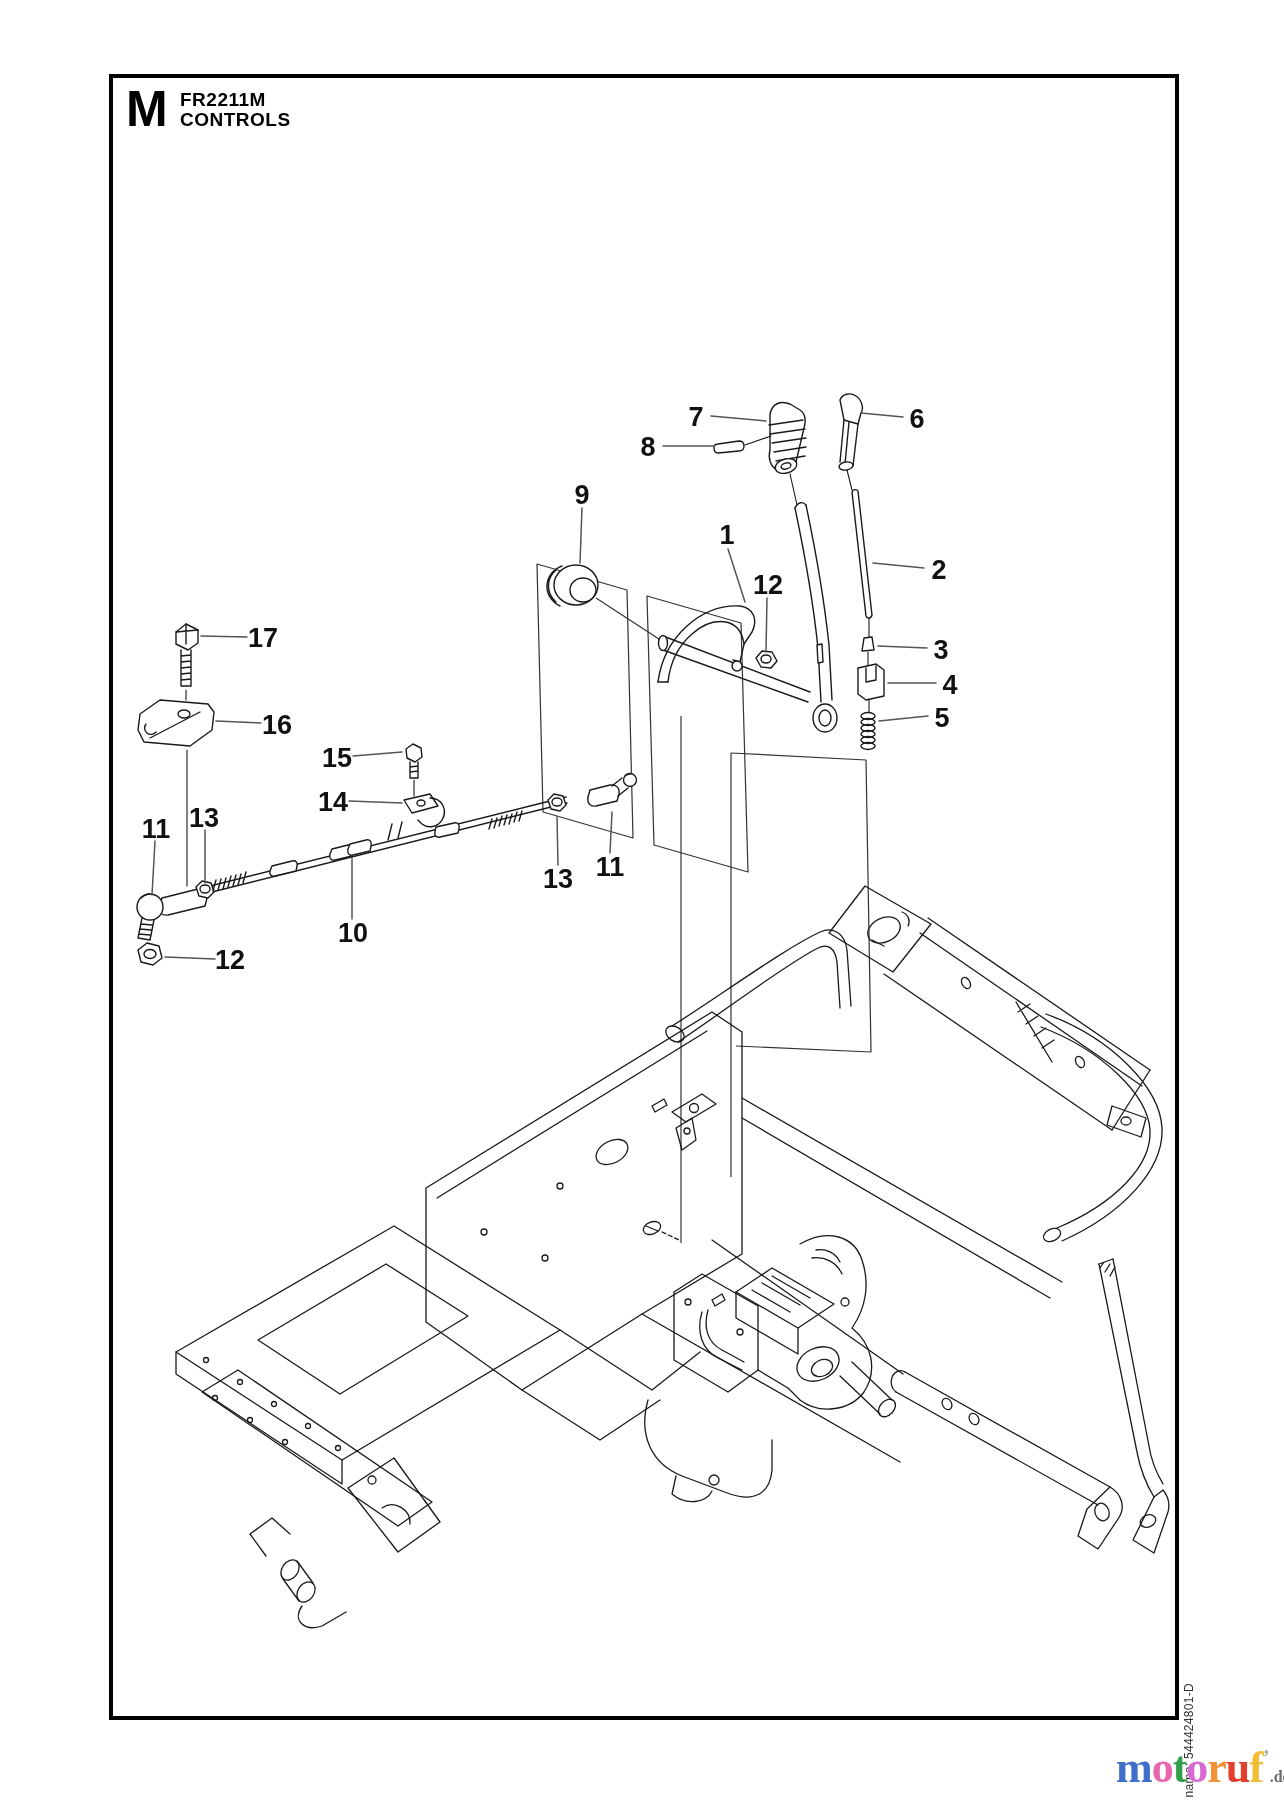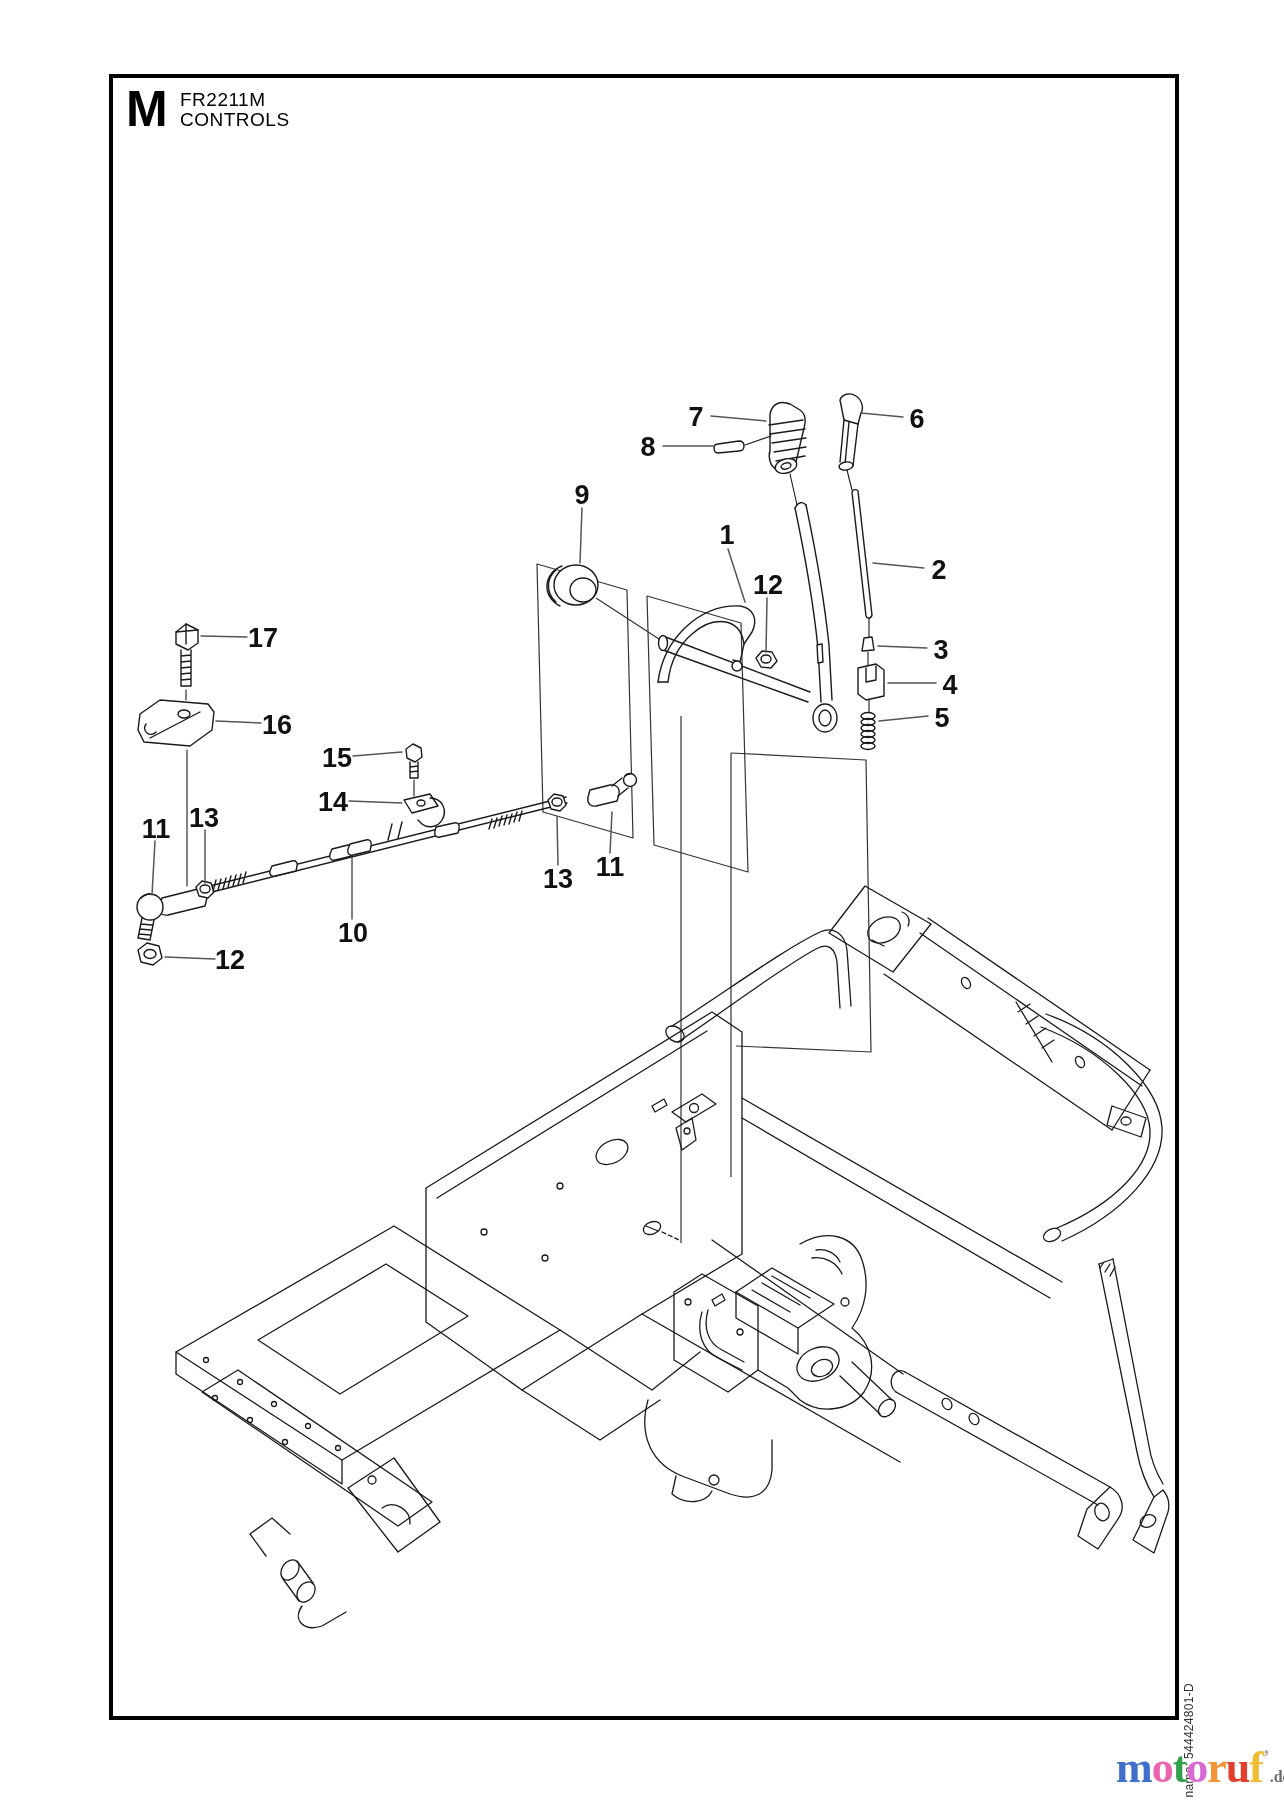--- a/index.html
+++ b/index.html
@@ -1,21 +1,21 @@
 <!DOCTYPE html>
 <html><head>
 <meta charset="utf-8">
 <style>
   html,body{margin:0;padding:0;background:#ffffff;}
   body{width:1284px;height:1800px;position:relative;font-family:"Liberation Sans",sans-serif;}
   .page{position:absolute;left:0;top:0;width:1284px;height:1800px;background:#fff;}
   svg{position:absolute;left:0;top:0;}
   .hdr{position:absolute;color:#000;}
   .hdr-letter{left:126px;top:84px;font-size:50px;font-weight:bold;line-height:1;}
-  .hdr-block{left:180px;top:90px;font-size:19px;font-weight:normal;line-height:20px;letter-spacing:.5px;}
+  .hdr-block{left:180px;top:90px;font-size:19px;font-weight:bold;line-height:20px;letter-spacing:.5px;}
   .imgname{position:absolute;left:1160px;top:1584px;width:24px;height:130px;}
   .imgname span{display:block;transform:rotate(-90deg) translate(-126px,0);transform-origin:0 0;white-space:nowrap;font-size:12px;color:#333;letter-spacing:.3px;position:absolute;left:22px;top:126px;}
   .logo{position:absolute;left:1116px;top:1742px;font-family:"Liberation Serif",serif;font-weight:bold;font-size:44px;letter-spacing:-1px;white-space:nowrap;}
   .logo .suffix{font-size:16px;font-weight:bold;letter-spacing:0;}
   .logo .tick{font-size:20px;color:#a9a9a9;vertical-align:18px;letter-spacing:0;}
   text.callout{font-family:"Liberation Sans",sans-serif;font-size:27px;font-weight:bold;fill:#111;text-anchor:middle;}
 </style>
 </head>
 <body>
 

